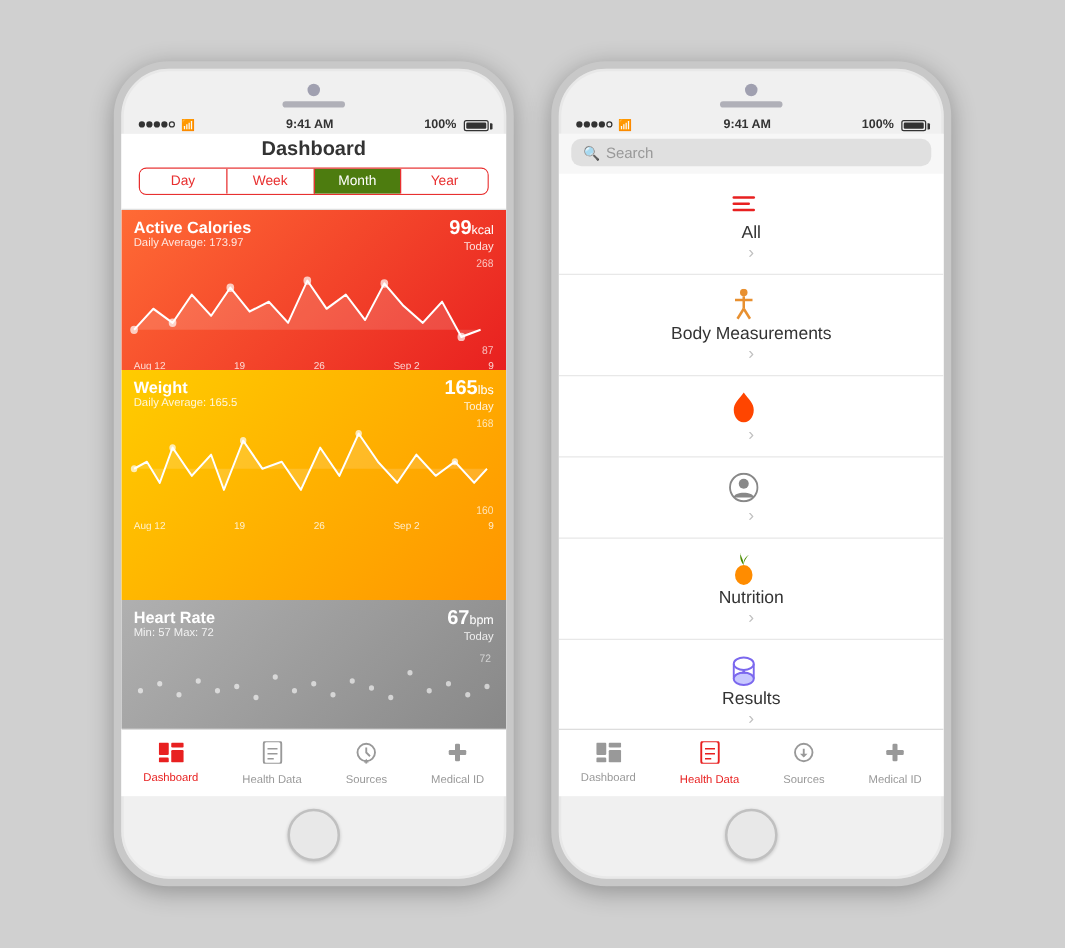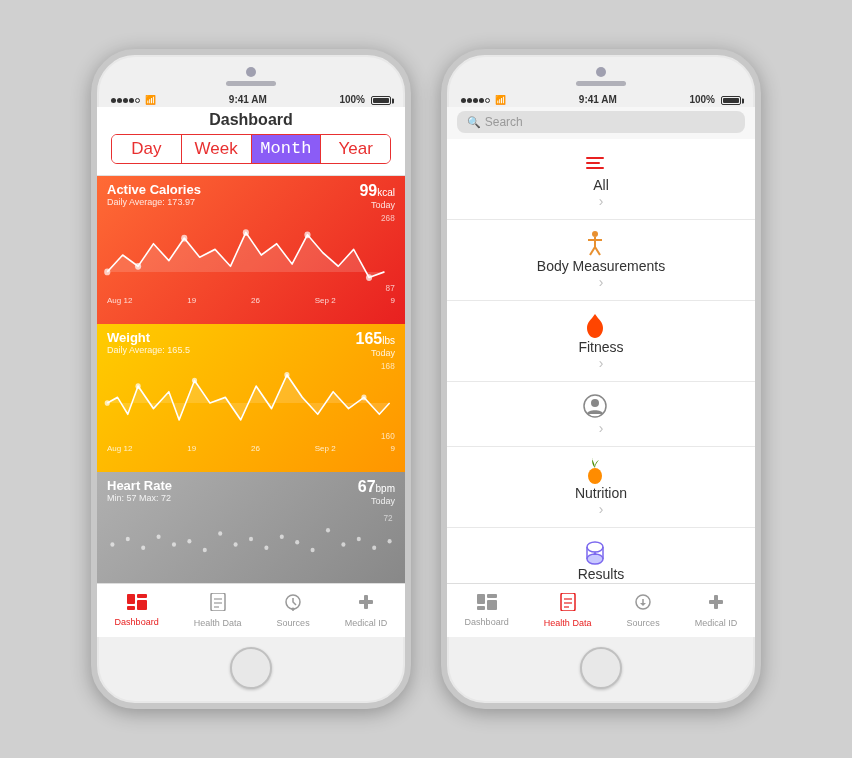--- a/index.html
+++ b/index.html
@@ -113,48 +113,47 @@
     .time-selector {
       display: flex;
       margin: 5px 14px 5px;
       border: 1.5px solid #e83030;
       border-radius: 6px;
       overflow: hidden;
     }
     .time-btn {
       flex: 1;
       padding: 4px 0;
-      font-size: 17px;
+      font-size: 11px;
       font-weight: 500;
       color: #e83030;
       cursor: pointer;
       background: white;
     }
     .time-btn.active {
-      background: #8b5cf6;
+      background: #4d7c0f;
       color: white;
-      font-family: Liberation Mono, monospace;
     }
     .time-btn + .time-btn {
       border-left: 1.5px solid #e83030;
     }
 
     
     .card {
       flex-shrink: 0;
       position: relative;
       overflow: hidden;
     }
     .card-calories {
       background: linear-gradient(135deg, #ff6b35, #e82020);
-      height: 148px;
+      height: 128px;
     }
     .card-weight {
       background: linear-gradient(135deg, #ffcc00, #ff9500);
-      height: 148px;
+      height: 184px;
     }
     .card-heartrate {
       background: linear-gradient(135deg, #b0b0b0, #888888);
       flex: 1;
       min-height: 80px;
     }
 
     .card-header {
       padding: 6px 10px 0;
       display: flex;
@@ -559,21 +558,20 @@
         <div class="health-item-label">Body Measurements</div>
         <div class="health-item-chevron">›</div>
       </div>
 
       <div class="health-item">
         <div class="health-item-icon">
           <svg width="20" height="26" viewBox="0 0 20 26">
             <path d="M10 2 C6 8 2 10 2 16 C2 22 6 26 10 26 C14 26 18 22 18 16 C18 10 14 8 10 2 Z" fill="#ff4500"></path>
           </svg>
         </div>
-        <div class="health-item-label">Fitness</div>
         <div class="health-item-chevron">›</div>
       </div>
 
       <div class="health-item">
         <div class="health-item-icon">
           <svg width="24" height="24" viewBox="0 0 24 24">
             <circle cx="12" cy="12" r="11" fill="none" stroke="#888" stroke-width="1.5"></circle>
             <circle cx="12" cy="9" r="4" fill="#888"></circle>
             <path d="M4 20 C4 15 20 15 20 20" fill="#888"></path>
           </svg>

